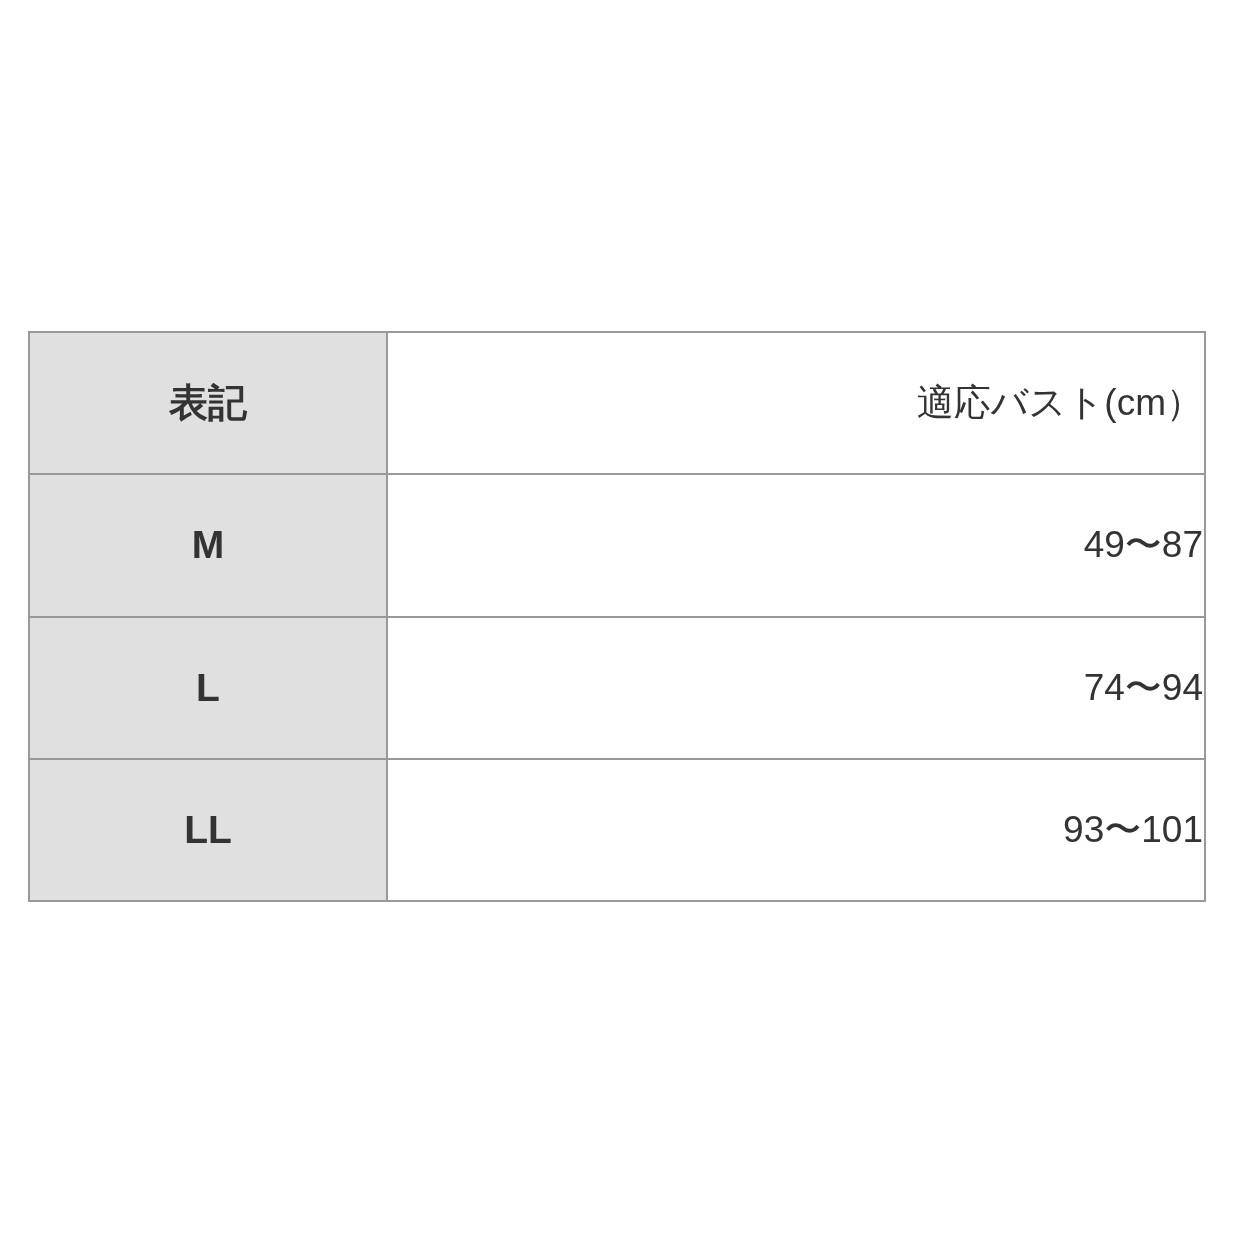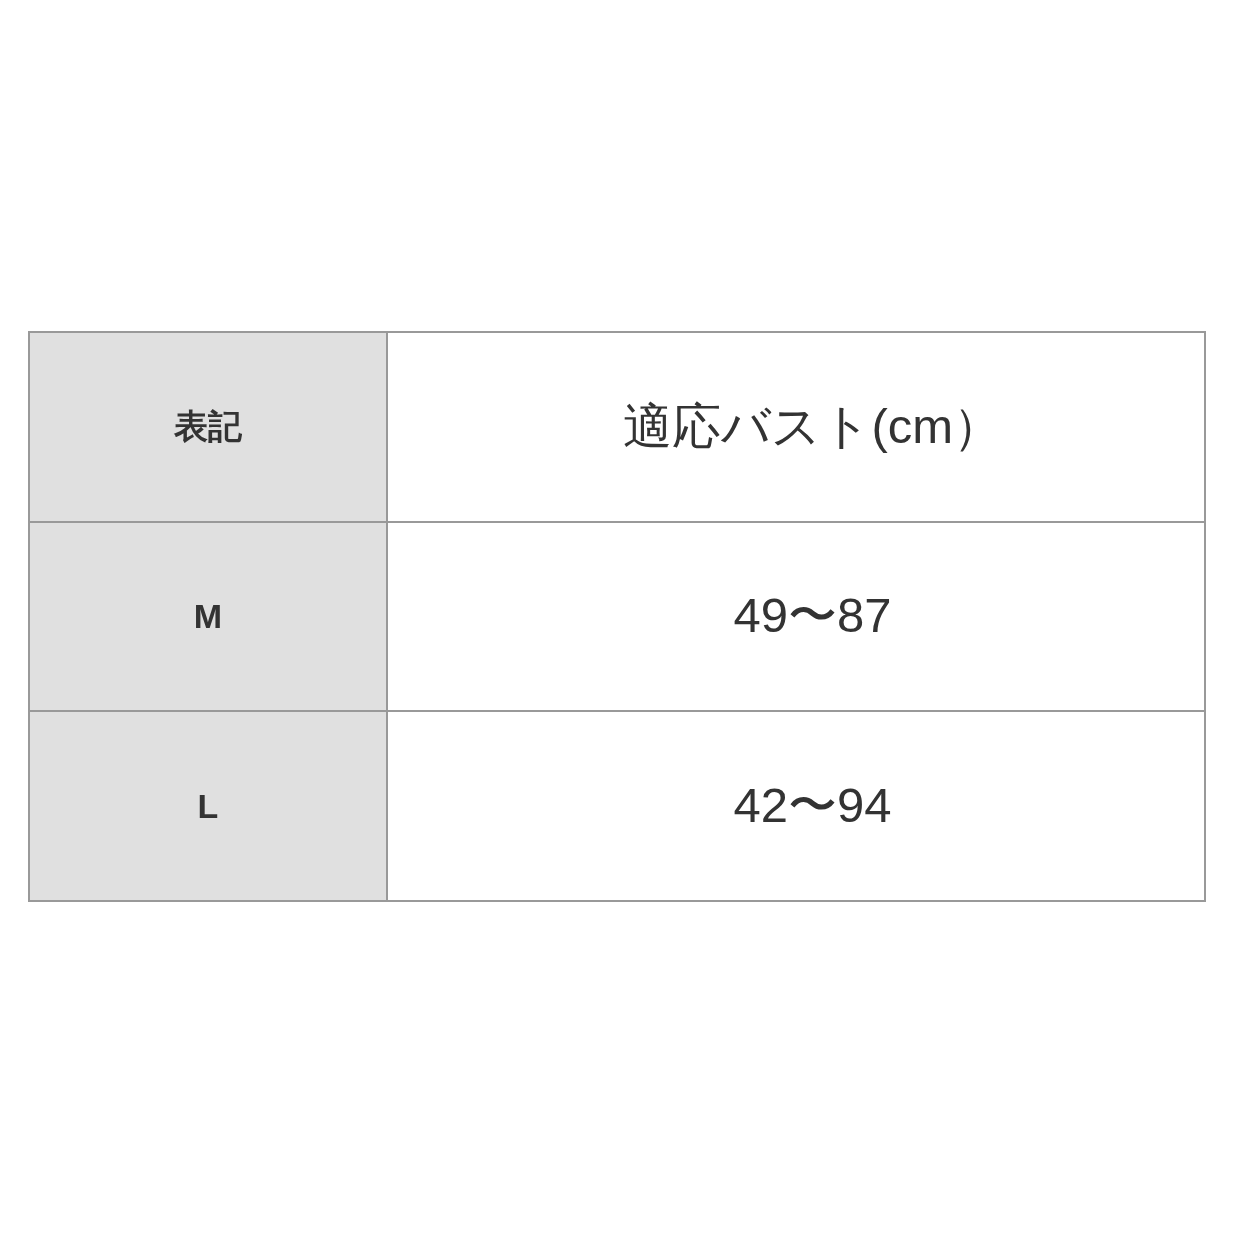--- a/index.html
+++ b/index.html
@@ -34,41 +34,45 @@
       vertical-align: middle;
       color: var(--text-color);
       overflow: hidden;
       white-space: nowrap;
     }
     .label-cell {
       width: 354px;
       background: var(--label-bg);
       text-align: center;
       font-weight: bold;
-      font-size: 34px;
+      font-size: 39px;
     }
     .value-cell {
       background: var(--value-bg);
-      text-align: center;
+      text-align: right;
       padding-left: 34px;
       font-weight: normal;
-      font-size: 49px;
+      font-size: 37px;
     }
   </style>
 </head>
 <body style="--border-color: #999999; --label-bg: #e0e0e0; --value-bg: #ffffff; --text-color: #333333; background: rgb(255, 255, 255);">
 
 <table class="size-table">
   <tbody>
     <tr>
       <td class="label-cell">表記</td>
       <td class="value-cell">適応バスト(cm）</td>
     </tr>
     <tr>
       <td class="label-cell">M</td>
       <td class="value-cell">49〜87</td>
     </tr>
     <tr>
       <td class="label-cell">L</td>
-      <td class="value-cell">42〜94</td>
+      <td class="value-cell">74〜94</td>
+    </tr>
+    <tr>
+      <td class="label-cell">LL</td>
+      <td class="value-cell">93〜101</td>
     </tr>
   </tbody>
 </table>
 
 </body></html>

